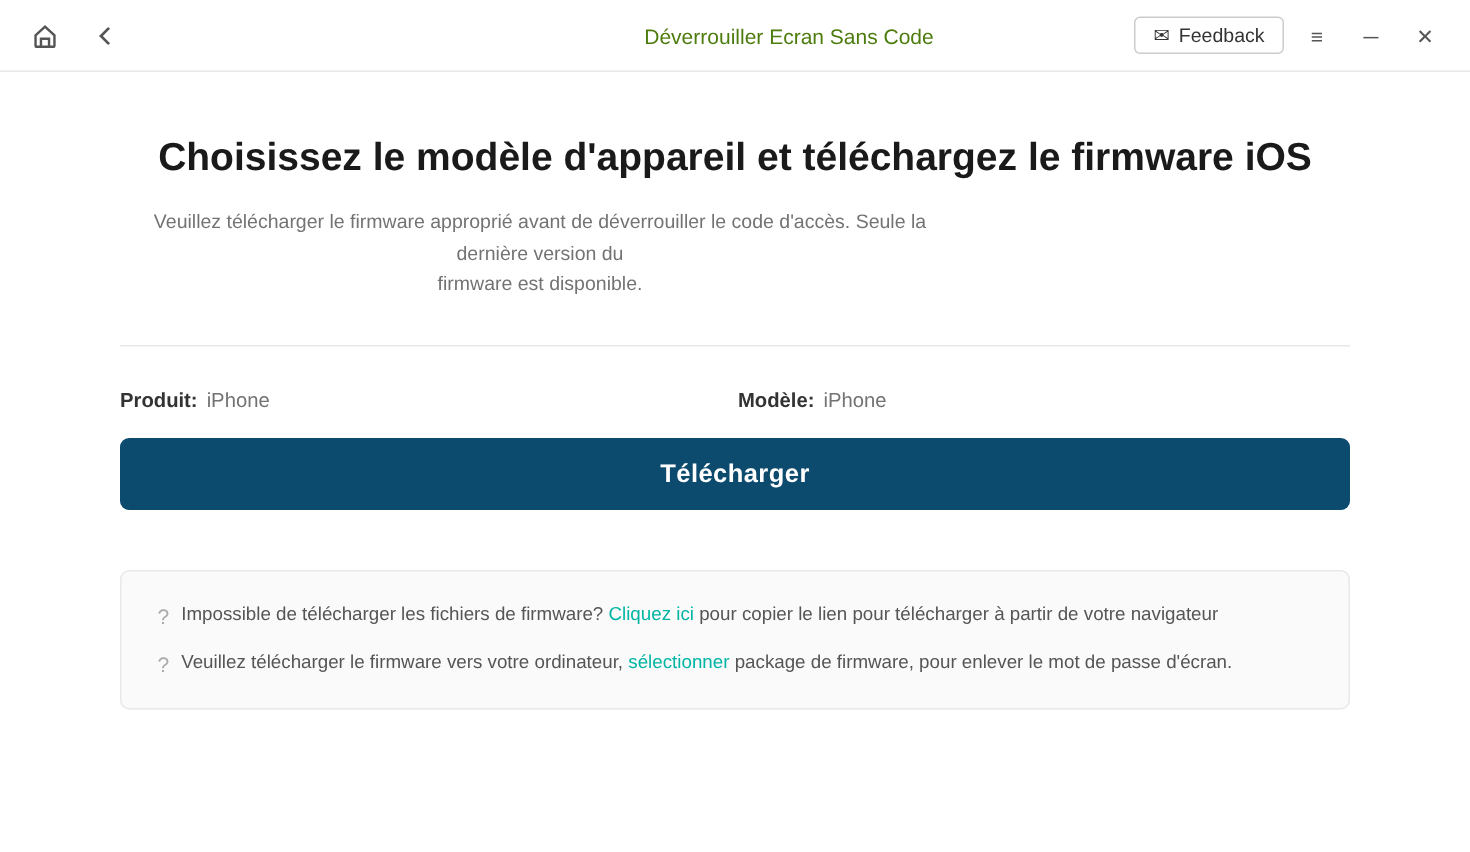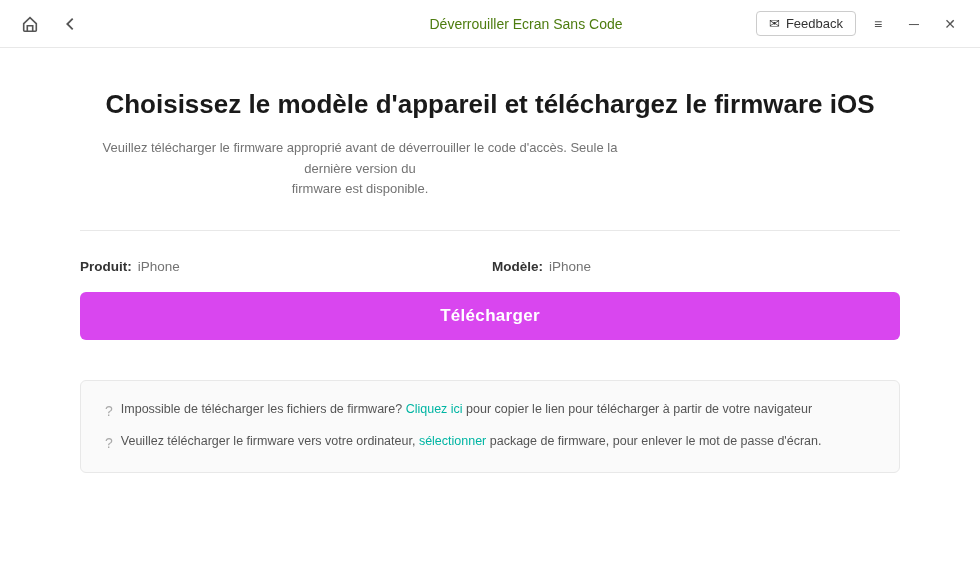--- a/index.html
+++ b/index.html
@@ -160,21 +160,21 @@
 
     .change-link {
       font-size: 13.5px;
       color: #00b5a3;
       cursor: pointer;
       text-decoration: none;
     }
 
     
     .download-btn {
-      background: #d946ef;
+      background: #0c4a6e;
       color: #fff;
       border: none;
       border-radius: 6px;
       padding: 14px 60px;
       font-size: 17px;
       font-weight: 600;
       cursor: pointer;
       letter-spacing: 0.3px;
       margin-bottom: 40px;
     }

